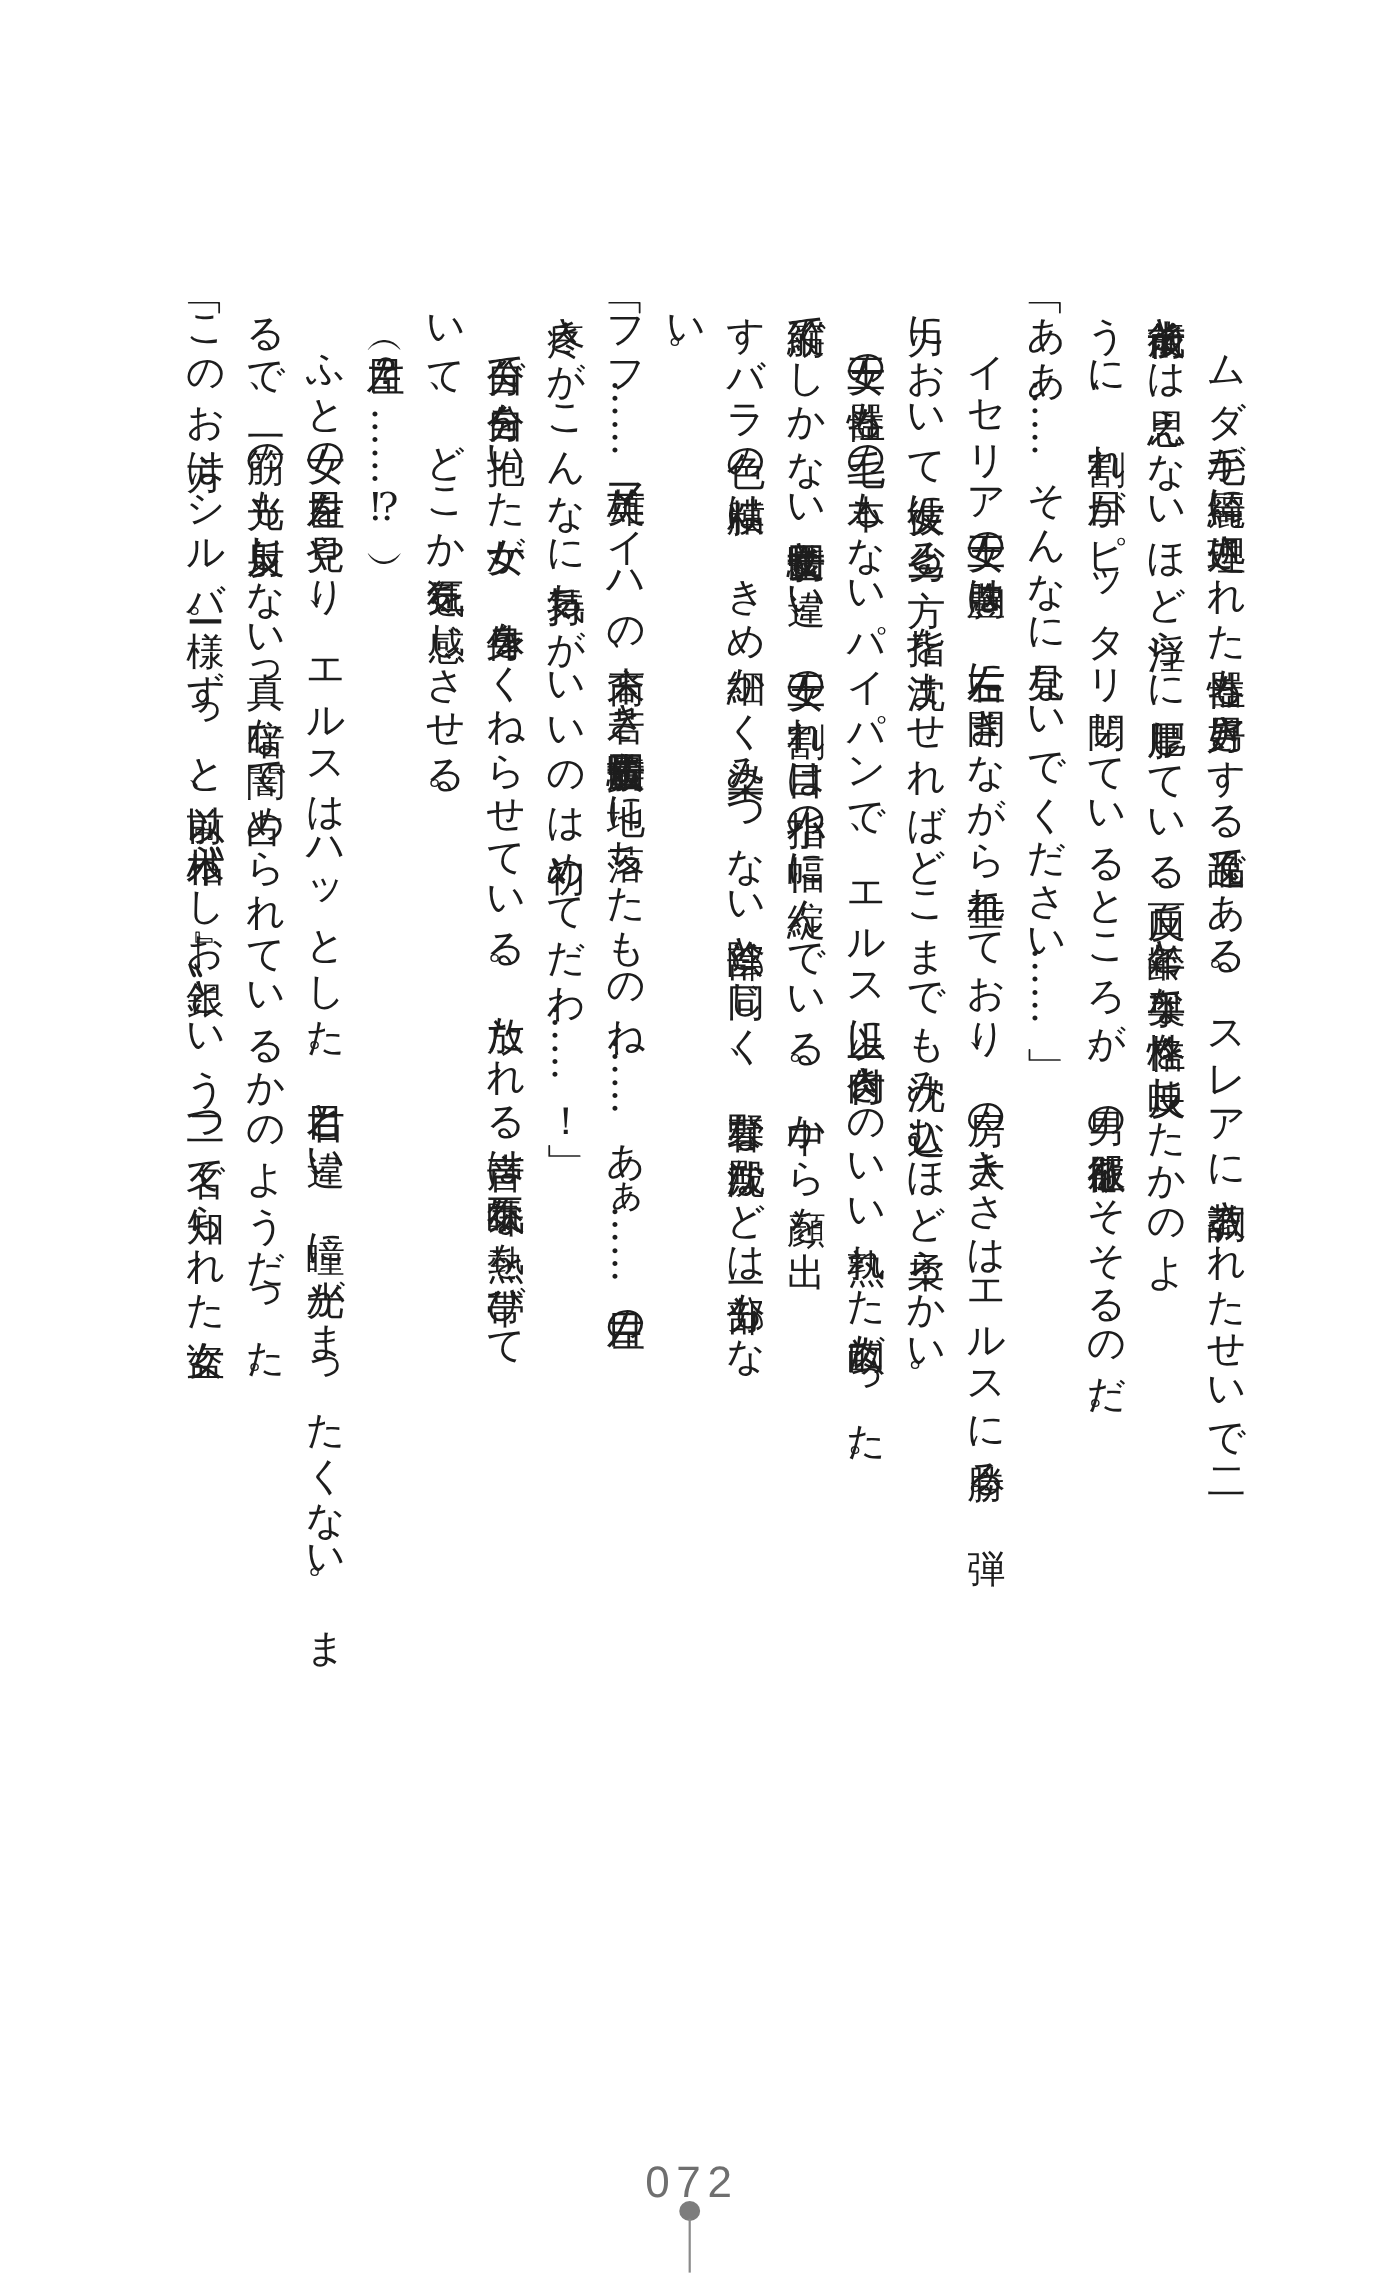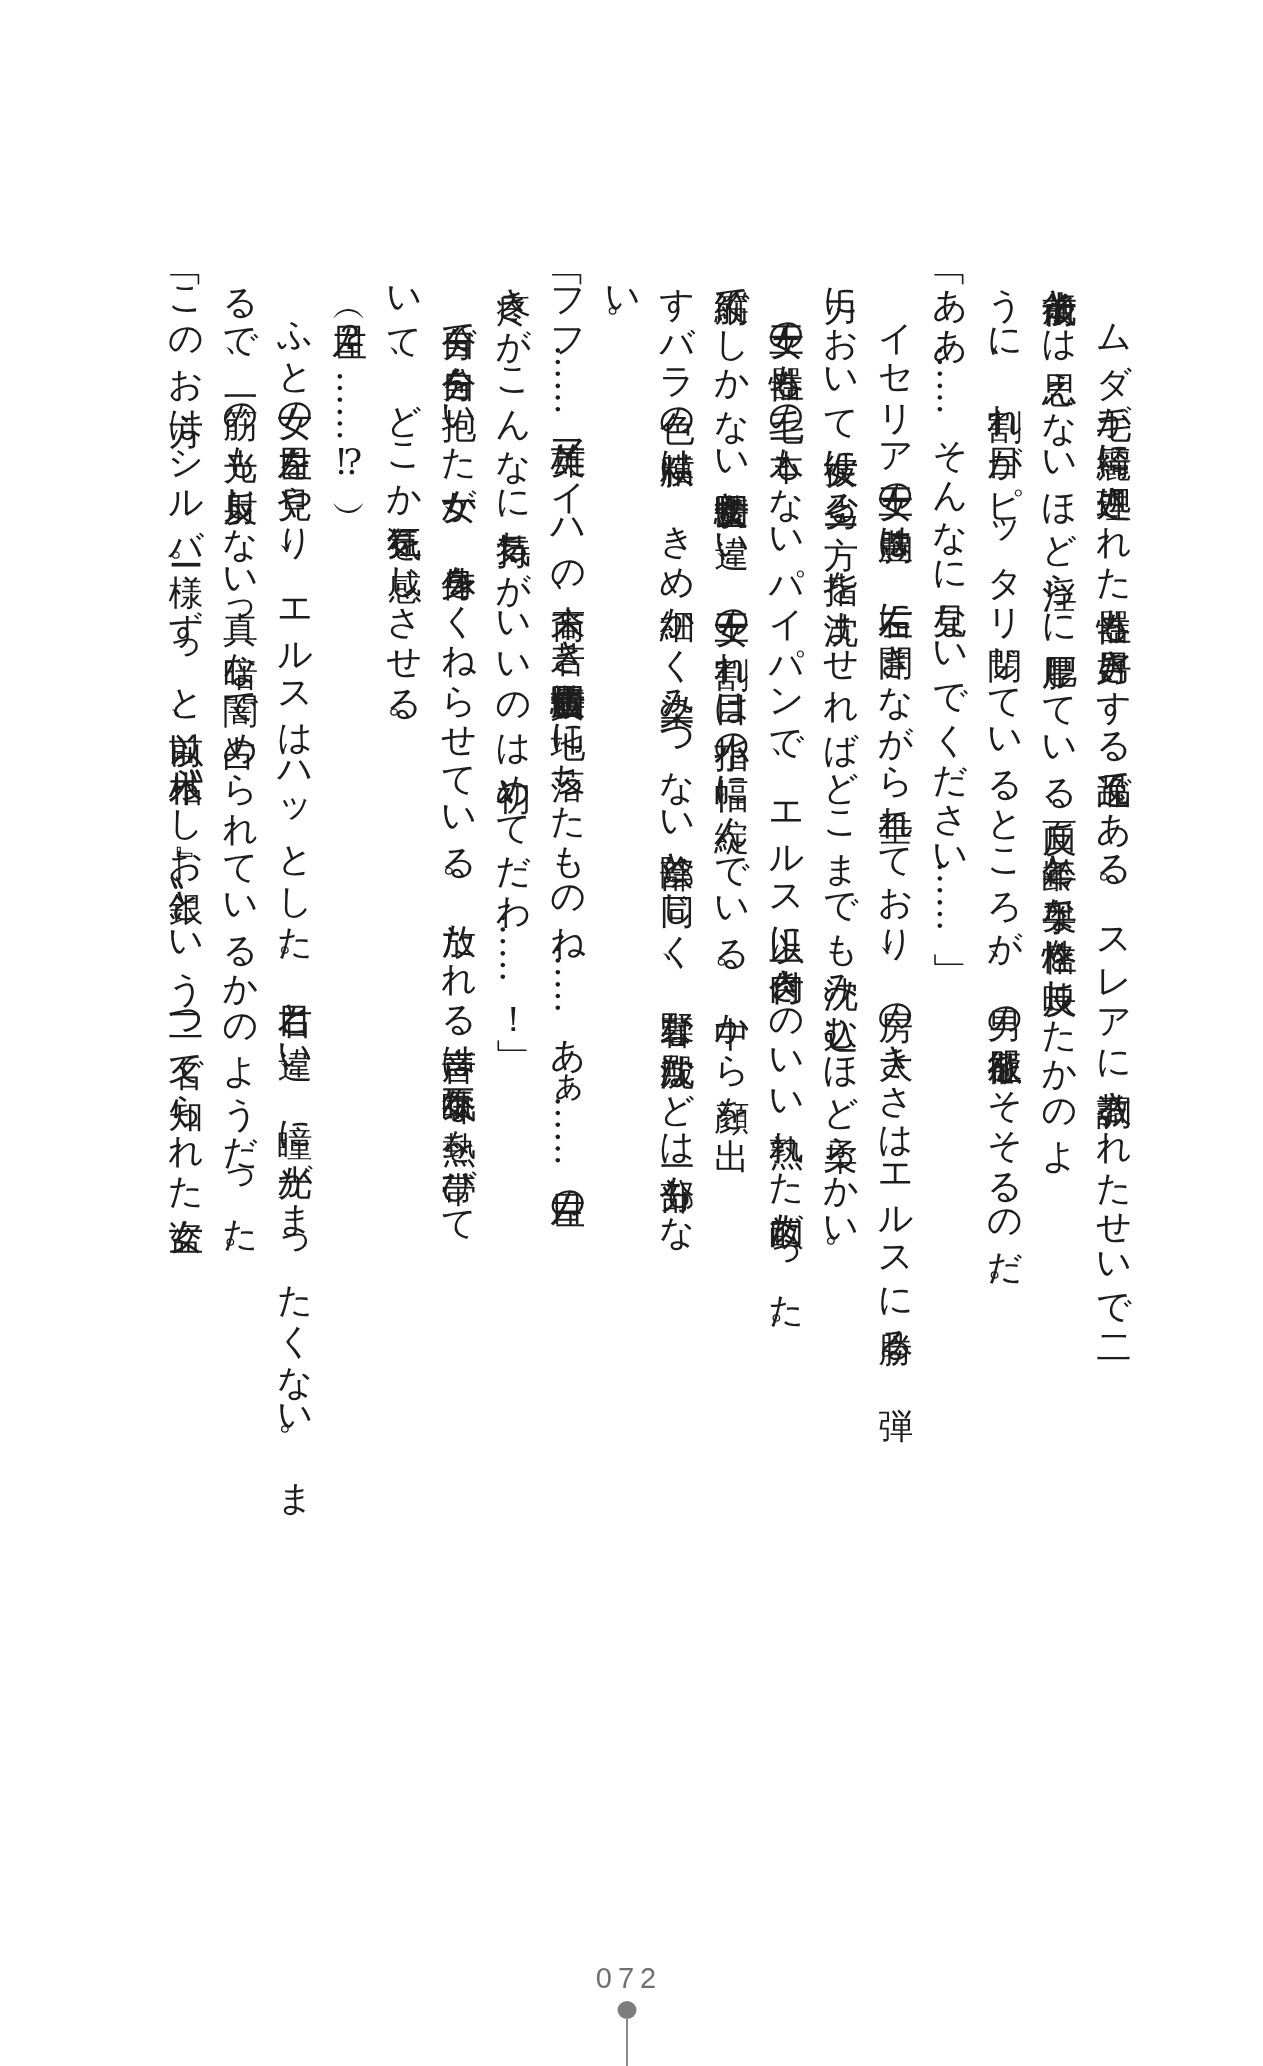--- a/index.html
+++ b/index.html
@@ -40,21 +40,21 @@
   }
   .text-line.indent {
     padding-top: 35px;
   }
   .page-number {
     position: absolute;
     top: 1962px;
     left: 629px;
     transform: translateX(-50%);
     font-family: "Liberation Sans", sans-serif;
-    font-size: 29px;
+    font-size: 40px;
     font-weight: 400;
     letter-spacing: 6px;
     color: #6f6f6f;
     white-space: nowrap;
   }
   .footer-dot {
     position: absolute;
     top: 2001px;
     left: 627px;
     transform: translateX(-50%);

